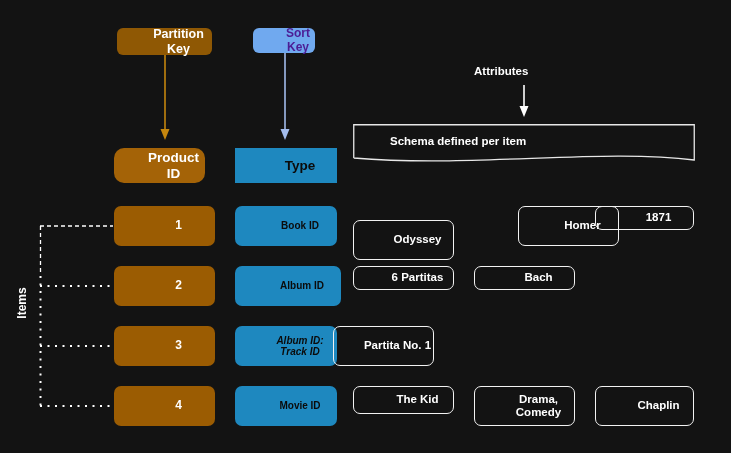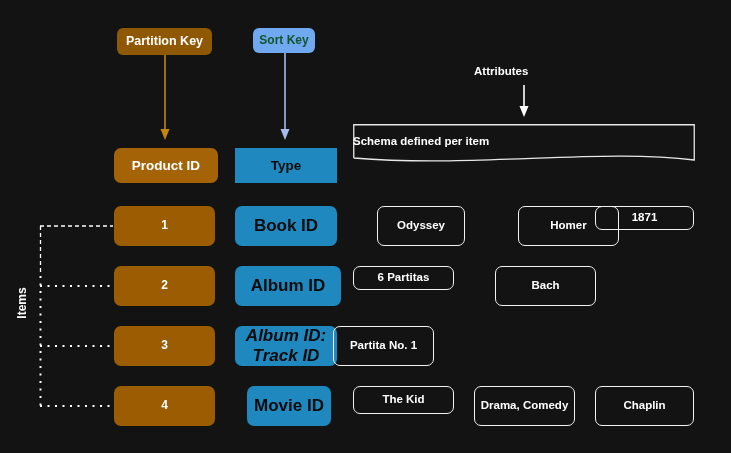--- a/index.html
+++ b/index.html
@@ -3,28 +3,28 @@
 <meta charset="utf-8">
 <style>
   html,body{margin:0;padding:0;background:#131313;}
   #stage{
     position:relative;width:731px;height:453px;background:#131313;
     font-family:"Liberation Sans","DejaVu Sans",sans-serif;
     overflow:hidden;
   }
   .box{
     position:absolute;display:flex;align-items:center;justify-content:center;
-    font-weight:bold;text-align:center;box-sizing:border-box;line-height:1.15;
+    font-weight:bold;text-align:center;box-sizing:border-box;line-height:1.15;padding-left:28px;
   }
   .brown-hdr{background:#8F5804;color:#FFFFFF;border-radius:6px;font-size:12.5px;}
   .brown-col{background:#A46307;color:#FFFFFF;border-radius:7px;font-size:13.5px;}
   .brown-val{background:#9B5C02;color:#FFFFFF;border-radius:7px;font-size:12px;}
-  .lblue-hdr{background:#70A9EF;color:#14532d;border-radius:6px;font-size:12px;}
+  .lblue-hdr{background:#70A9EF;color:#4c1d95;border-radius:6px;font-size:12px;}
   .blue-col{background:#1E88BF;color:#0B0B0B;border-radius:0;font-size:13.5px;}
-  .blue-val{background:#1E88BF;color:#0B0B0B;border-radius:7px;font-size:17px;white-space:pre-line;}
+  .blue-val{background:#1E88BF;color:#0B0B0B;border-radius:7px;font-size:10px;white-space:pre-line;}
   .attr-val{background:transparent;color:#FFFFFF;border:1.3px solid #F2F2F2;border-radius:7px;font-size:11.5px;}
   .white-label{position:absolute;color:#FFFFFF;font-weight:bold;font-size:11.5px;text-align:left;}
   .items-label{
     position:absolute;left:0px;top:295px;width:46px;height:16px;
     color:#FFFFFF;font-weight:bold;font-size:12px;text-align:center;
     transform:rotate(-90deg);
   }
   svg{position:absolute;display:block;}
 </style>
 </head>
@@ -45,50 +45,50 @@
   </svg>
 
   <div class="white-label" style="left:474px;top:65px;width:100px;">Attributes</div>
   <svg style="left:517px;top:85px;" width="14" height="33" viewBox="0 0 14 33">
     <line x1="7" y1="0" x2="7" y2="23" stroke="#FFFFFF" stroke-width="1.6"></line>
     <polygon points="2.5,21 11.5,21 7,32" fill="#FFFFFF"></polygon>
   </svg>
   <svg style="left:353px;top:124px;" width="342" height="46" viewBox="0 0 342 46">
     <path d="M0.75,34 L0.75,0.75 L341.25,0.75 L341.25,36 C 250,24 120,44 0.75,34" fill="none" stroke="#E8E8E8" stroke-width="1.3"></path>
   </svg>
-  <div class="white-label" style="left:353px;top:135px;width:342px;font-size:11.5px;">Schema defined per item</div>
+  <div class="white-label" style="left:353px;top:135px;width:342px;font-size:11.5px;padding-left:37px;">Schema defined per item</div>
 
-  <div class="box brown-col" style="left:114px;top:148px;width:104px;height:35px;">Product ID</div>
+  <div class="box brown-col" style="left:114px;top:148px;width:91px;height:35px;border-radius:10px;">Product ID</div>
   <div class="box blue-col" style="left:235px;top:148px;width:102px;height:35px;">Type</div>
 
   <div class="items-label">Items</div>
   <svg style="left:0;top:200px;" width="130" height="216" viewBox="0 0 130 216">
     <line x1="40.5" y1="26" x2="40.5" y2="72" stroke="#FFFFFF" stroke-width="1.3" stroke-dasharray="4 3"></line>
     <line x1="40.5" y1="76" x2="40.5" y2="206" stroke="#FFFFFF" stroke-width="2" stroke-dasharray="2 5.5"></line>
     <line x1="40" y1="26" x2="113" y2="26" stroke="#FFFFFF" stroke-width="1.3" stroke-dasharray="4 3"></line>
     <line x1="40" y1="86" x2="113" y2="86" stroke="#FFFFFF" stroke-width="2" stroke-dasharray="2 5.5"></line>
     <line x1="40" y1="146" x2="113" y2="146" stroke="#FFFFFF" stroke-width="2" stroke-dasharray="2 5.5"></line>
     <line x1="40" y1="206" x2="113" y2="206" stroke="#FFFFFF" stroke-width="2" stroke-dasharray="2 5.5"></line>
   </svg>
 
   <div class="box brown-val" style="left:114px;top:206px;width:101px;height:40px;">1</div>
   <div class="box blue-val" style="left:235px;top:206px;width:102px;height:40px;">Book ID</div>
-  <div class="box attr-val" style="left:353px;top:206px;width:88px;height:40px;margin-left:24px;">Odyssey</div>
+  <div class="box attr-val" style="left:353px;top:220px;width:101px;height:40px;">Odyssey</div>
   <div class="box attr-val" style="left:474px;top:206px;width:101px;height:40px;margin-left:44px;">Homer</div>
   <div class="box attr-val" style="left:595px;top:206px;width:99px;height:24px;">1871</div>
 
   <div class="box brown-val" style="left:114px;top:266px;width:101px;height:40px;">2</div>
   <div class="box blue-val" style="left:235px;top:266px;width:106px;height:40px;">Album ID</div>
   <div class="box attr-val" style="left:353px;top:266px;width:101px;height:24px;">6 Partitas</div>
-  <div class="box attr-val" style="left:474px;top:266px;width:101px;height:40px;margin-left:21px;">Bach</div>
+  <div class="box attr-val" style="left:474px;top:266px;width:101px;height:24px;">Bach</div>
 
   <div class="box brown-val" style="left:114px;top:326px;width:101px;height:40px;">3</div>
   <div class="box blue-val" style="left:235px;top:326px;width:102px;height:40px;font-style:italic;">Album ID:
 Track ID</div>
   <div class="box attr-val" style="left:333px;top:326px;width:101px;height:40px;">Partita No. 1</div>
 
   <div class="box brown-val" style="left:114px;top:386px;width:101px;height:40px;">4</div>
-  <div class="box blue-val" style="left:247px;top:386px;width:84px;height:40px;">Movie ID</div>
+  <div class="box blue-val" style="left:235px;top:386px;width:102px;height:40px;">Movie ID</div>
   <div class="box attr-val" style="left:353px;top:386px;width:101px;height:28px;">The Kid</div>
   <div class="box attr-val" style="left:595px;top:386px;width:99px;height:40px;">Chaplin</div>
   <div class="box attr-val" style="left:474px;top:386px;width:101px;height:40px;">Drama, Comedy</div>
 
 </div>
 
 </body></html>

